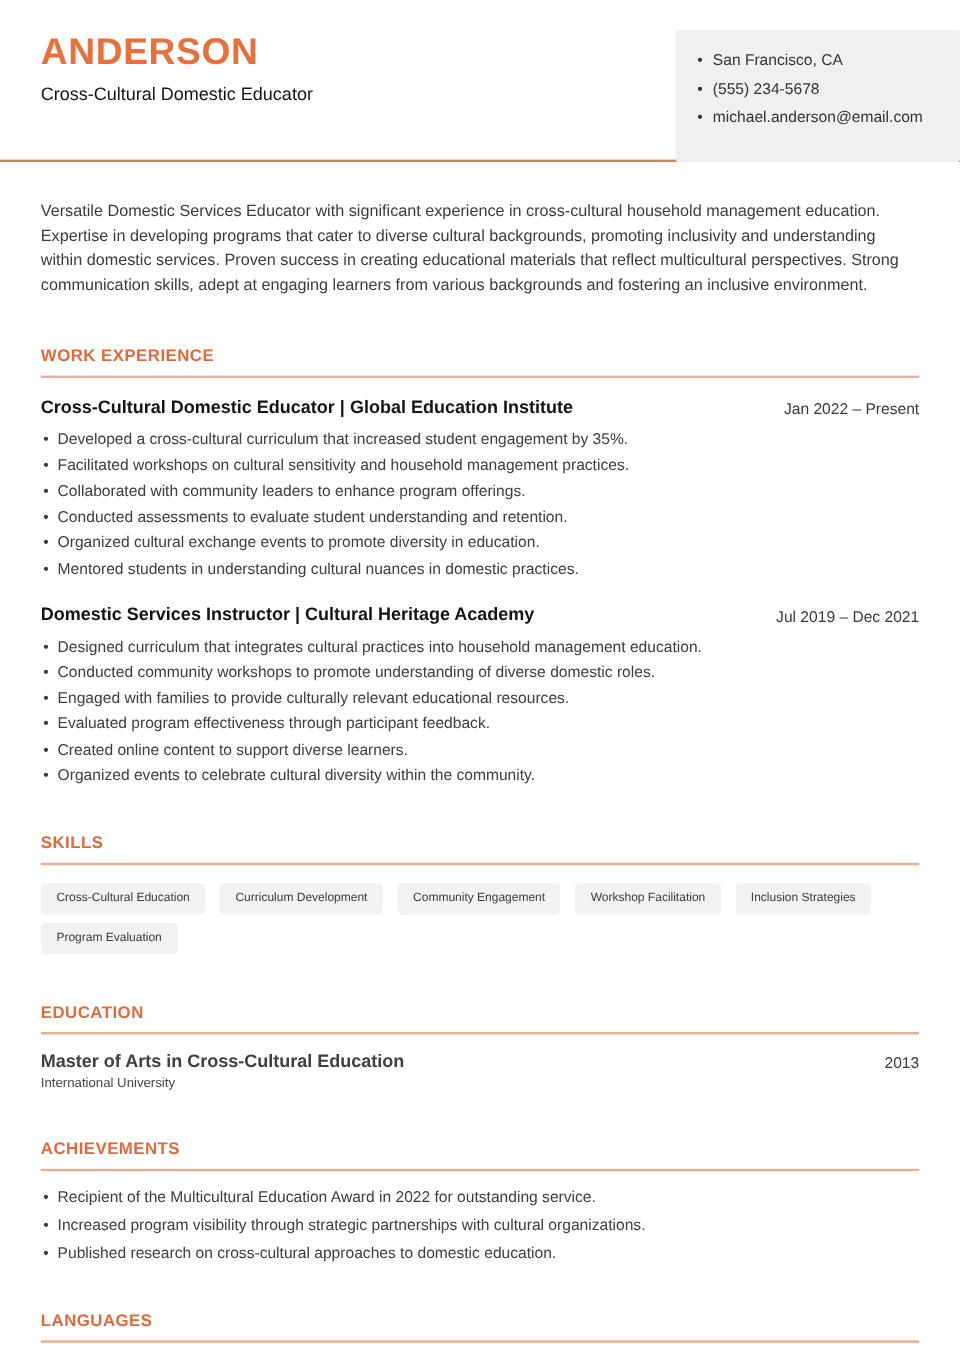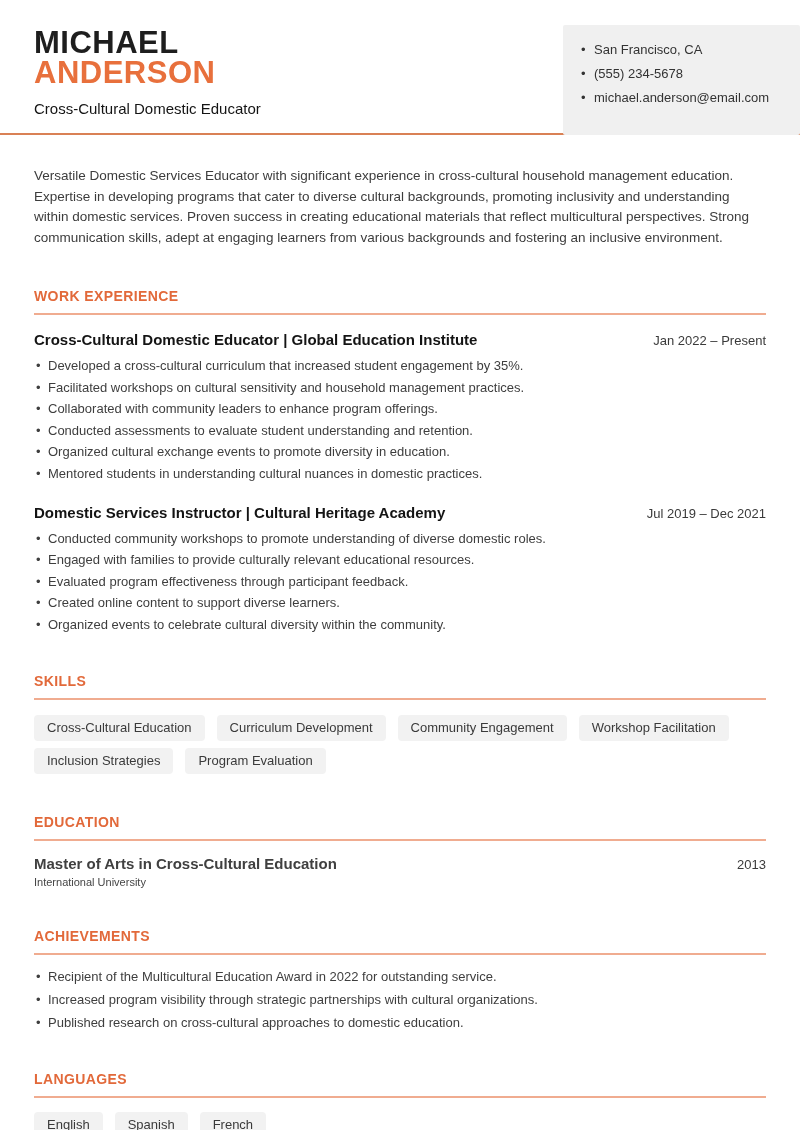--- a/index.html
+++ b/index.html
@@ -57,36 +57,35 @@
     position: relative; padding-left: 14px; margin-bottom: 5.5px;
     font-size: 13px; line-height: 16px; color: #3e3e3e;
   }
   ul.bullets li::before { content: "•"; position: absolute; left: 2px; top: 0; color: #3e3e3e; }
   ul.bullets.spaced li { margin-bottom: 7px; }
   ul.bullets.spaced { margin-top: 14px; }
 
   .pills { display: flex; flex-wrap: wrap; gap: 7px 12px; margin-top: 15px; }
   .pill {
     background: #f2f2f2; border-radius: 4px; padding: 6px 13px;
-    font-size: 13px; color: #3a3a3a; line-height: 14px;
+    font-size: 10px; color: #3a3a3a; line-height: 14px;
   }
 
   .edu-entry { margin-top: 14px; }
   .edu-degree { font-size: 15px; font-weight: 700; color: #404040; }
   .edu-year { font-size: 13px; color: #3a3a3a; }
   .edu-school { margin-top: 4px; font-size: 11px; color: #454545; }
 </style>
 </head>
 <body>
 
 <div class="page">
 
   <div class="header">
     <div class="name">
-      <div class="name-first">MICHAEL</div>
       <div class="name-last">ANDERSON</div>
     </div>
     <div class="headline">Cross-Cultural Domestic Educator</div>
 
     <div class="contact-box">
       <ul class="contact-list">
         <li>San Francisco, CA</li>
         <li>(555) 234-5678</li>
         <li>michael.anderson@email.com</li>
       </ul>
@@ -116,20 +115,21 @@
           <li>Mentored students in understanding cultural nuances in domestic practices.</li>
         </ul>
       </div>
 
       <div class="job" style="margin-top: 22px;">
         <div class="row-between">
           <span class="job-title">Domestic Services Instructor | Cultural Heritage Academy</span>
           <span class="job-dates">Jul 2019 – Dec 2021</span>
         </div>
         <ul class="bullets">
+          <li>Designed curriculum that integrates cultural practices into household management education.</li>
           <li>Conducted community workshops to promote understanding of diverse domestic roles.</li>
           <li>Engaged with families to provide culturally relevant educational resources.</li>
           <li>Evaluated program effectiveness through participant feedback.</li>
           <li>Created online content to support diverse learners.</li>
           <li>Organized events to celebrate cultural diversity within the community.</li>
         </ul>
       </div>
     </div>
 
     <div class="section">

